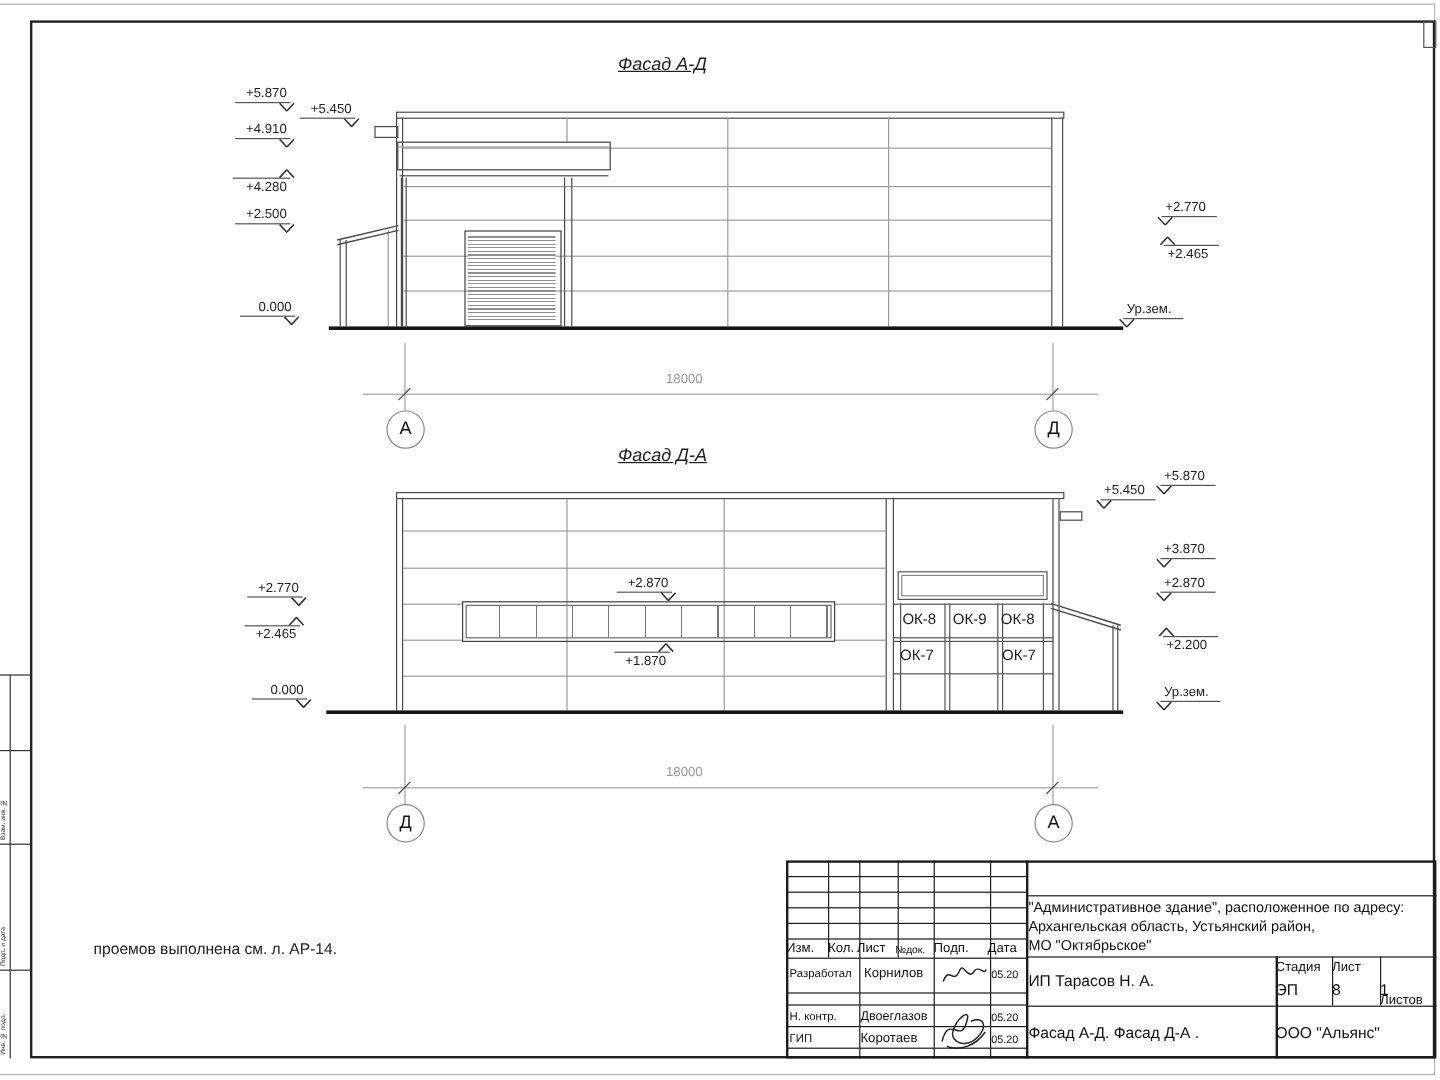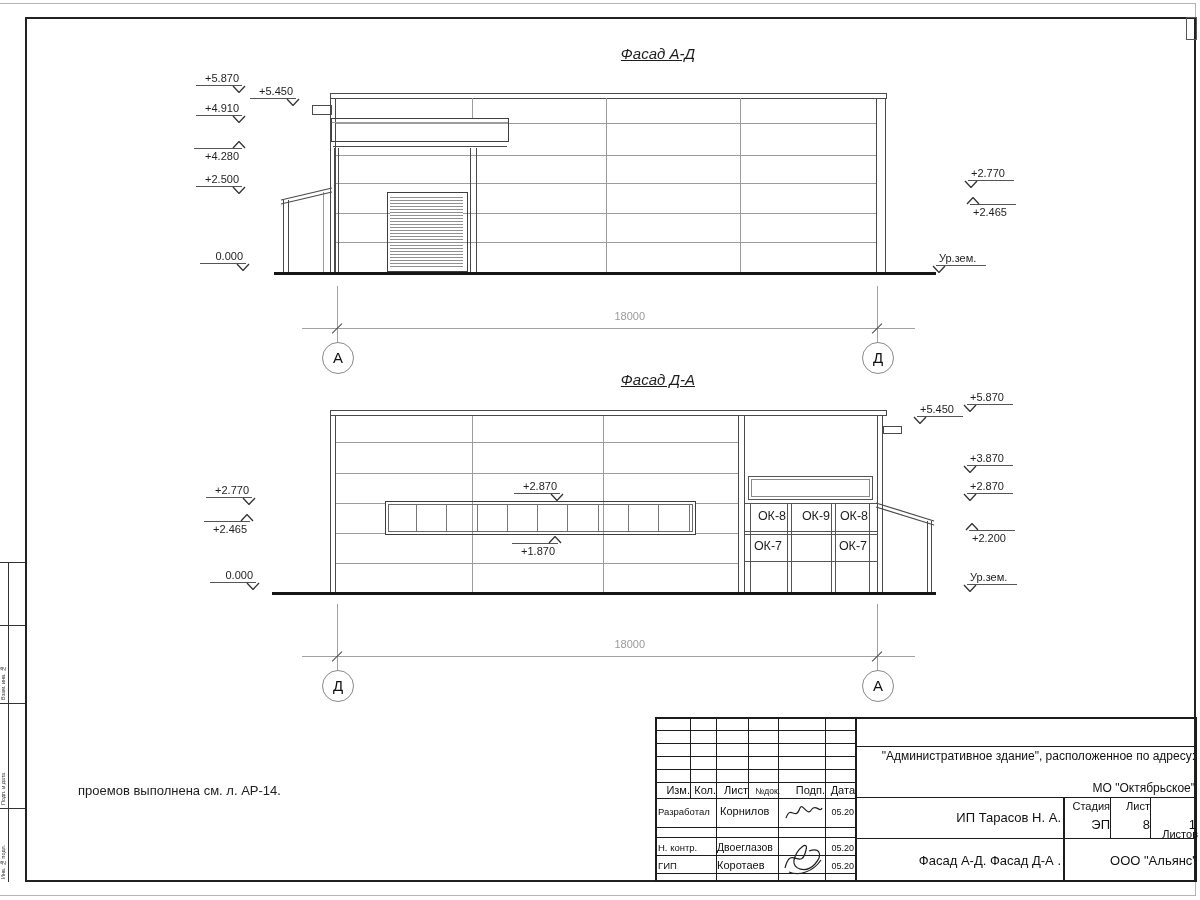--- a/index.html
+++ b/index.html
@@ -4,21 +4,21 @@
 <style>
   html,body{margin:0;padding:0;background:#fff}
   #page{position:relative;width:1200px;height:900px;background:#fff;overflow:hidden;
         font-family:"Liberation Sans",sans-serif}
   .abs{position:absolute}
   .ln{position:absolute;background:#9c9c9c}          
   .rect{position:absolute;border:1px solid #4a4a4a;box-sizing:border-box}
   .thick{position:absolute;background:#161616}
   .dimln{position:absolute;background:#a2a2a2}
   .txt{position:absolute;color:#1e1e1e;white-space:nowrap}
-  .ctr{text-align:right}
+  .ctr{text-align:left}
   .it{font-style:italic}
   .tick{position:absolute;width:14px;height:1px;background:#4a4a4a;transform:rotate(-45deg)}
   .axis{position:absolute;width:30px;height:30px;border:1px solid #8a8a8a;border-radius:50%;
         text-align:center;line-height:30px;font-size:15px;color:#111;background:#fff}
   .mk{position:absolute;font-size:11px;color:#1e1e1e}
   .mk .t{display:block;border-bottom:1px solid #555;padding:0 3px 1px 3px;line-height:12px}
   .mk.l .t{text-align:right}
   .mk.r .t{text-align:left}
   .mk.up .t{border-bottom:none;border-top:1px solid #555;padding:1px 3px 0 3px}
   .chev{position:absolute;width:14px;height:8px}
@@ -297,20 +297,21 @@
   <div class="tb-l" style="left:855px;top:717px;width:2px;height:165px"></div>
 
   <div class="tb-l" style="left:855px;top:746px;width:342px;height:1px"></div>
   <div class="tb-l" style="left:855px;top:797px;width:342px;height:1px"></div>
   <div class="tb-l" style="left:855px;top:838px;width:342px;height:1px"></div>
   <div class="tb-l" style="left:1063px;top:797px;width:2px;height:85px"></div>
   <div class="tb-l" style="left:1110px;top:797px;width:1px;height:41px"></div>
   <div class="tb-l" style="left:1150px;top:797px;width:1px;height:41px"></div>
 
   <div class="tbx ctr" style="left:857px;top:749px;width:338px;font-size:12px">"Административное здание", расположенное по адресу:</div>
+  <div class="tbx ctr" style="left:857px;top:765px;width:338px;font-size:12px">Архангельская область, Устьянский район,</div>
   <div class="tbx ctr" style="left:857px;top:781px;width:338px;font-size:12px">МО "Октябрьское"</div>
 
   <div class="tbx ctr" style="left:655px;top:784px;width:35px;font-size:11px">Изм.</div>
   <div class="tbx ctr" style="left:690px;top:784px;width:26px;font-size:11px">Кол.</div>
   <div class="tbx ctr" style="left:714px;top:784px;width:34px;font-size:11px">Лист</div>
   <div class="tbx ctr" style="left:746px;top:786px;width:34px;font-size:8.5px">№док.</div>
   <div class="tbx ctr" style="left:778px;top:784px;width:47px;font-size:11px">Подп.</div>
   <div class="tbx ctr" style="left:823px;top:784px;width:32px;font-size:11px">Дата</div>
 
   <div class="tbx" style="left:658px;top:806px;font-size:9.5px">Разработал</div>

